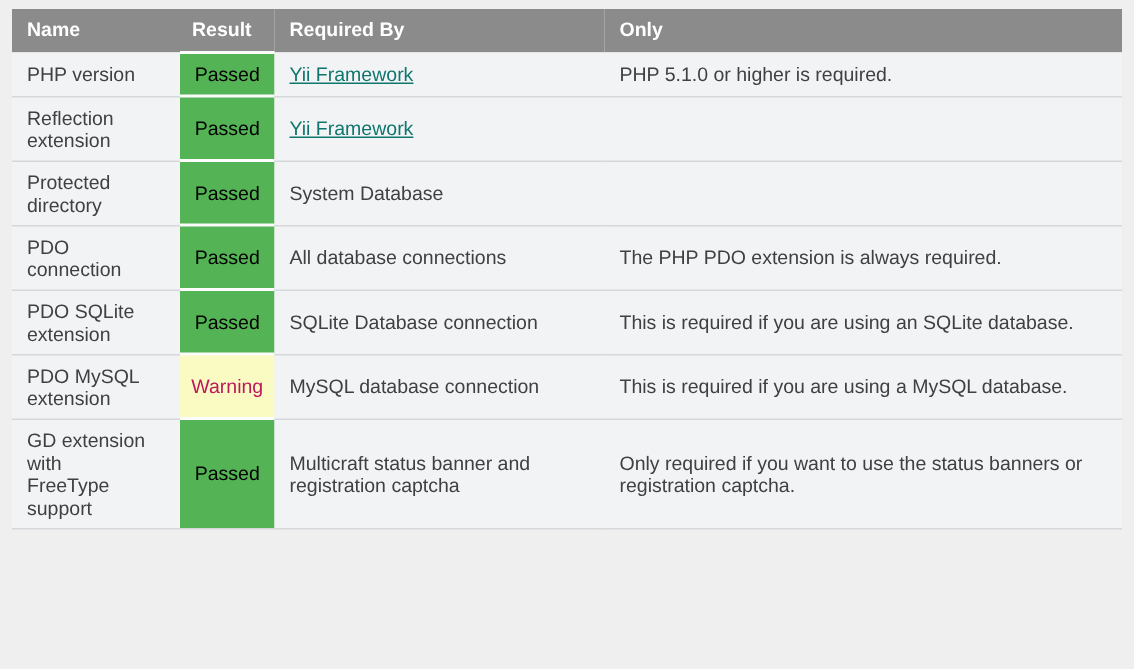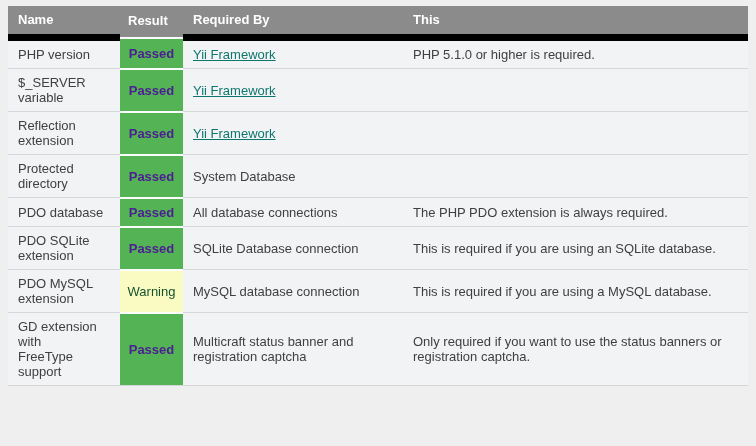--- a/index.html
+++ b/index.html
@@ -24,89 +24,82 @@
     padding:6px 4px 6px 10px;line-height:16px;
     border-bottom:1px solid #f2f2f2;
   }
   thead th.h-result{padding-left:8px}
   tbody td{
     background:#f2f3f5;
     padding:6px 10px;line-height:15px;
     vertical-align:middle;
     border-top:1px solid #d6d7da;
   }
-  tbody tr:first-child td{border-top:7px solid #000000}
+  tbody tr:first-child td{border-top:1px solid #000000}
   tbody tr:last-child td{border-bottom:1px solid #d6d7da}
   td.c-name,td.c-req,td.c-memo{white-space:pre-line}
   td.c-result{
-    background:#54b354;color:#4c1d95;font-weight:bold;
+    background:#54b354;color:#000000;font-weight:normal;
     text-align:center;padding:6px 2px;
     border-top:2px solid #fcfcfc;
   }
   tbody tr:first-child td.c-result{border-top:2px solid #fcfcfc}
   td.c-result.warning{
-    background:#fafac3;color:#14532d;font-weight:normal;margin-left:45px;
+    background:#fafac3;color:#be185d;font-weight:normal;margin-left:45px;
   }
   a.req-link{color:#0f766e;cursor:pointer}
 </style>
 </head>
 <body>
 
 <div class="page">
   <table class="req-table">
     <colgroup>
       <col class="w-name">
         <col class="w-result">
         <col class="w-req">
         <col class="w-memo">
     </colgroup>
     <thead>
       <tr>
         <th class="h-name">Name</th>
         <th class="h-result">Result</th>
         <th class="h-req">Required By</th>
-        <th class="h-memo">This</th>
+        <th class="h-memo">Only</th>
       </tr>
     </thead>
     <tbody id="tbody">
   <tr>
     <td class="c-name">PHP version</td>
     <td class="c-result">Passed</td>
     <td class="c-req"><a class="req-link" href="#">Yii Framework</a></td>
     <td class="c-memo">PHP 5.1.0 or higher is required.</td>
   </tr>
 
-  <tr>
-    <td class="c-name">$_SERVER
-variable</td>
-    <td class="c-result">Passed</td>
-    <td class="c-req"><a class="req-link" href="#">Yii Framework</a></td>
-    <td class="c-memo"></td>
-  </tr>
 
   <tr>
     <td class="c-name">Reflection
 extension</td>
     <td class="c-result">Passed</td>
     <td class="c-req"><a class="req-link" href="#">Yii Framework</a></td>
     <td class="c-memo"></td>
   </tr>
 
 
 
   <tr>
     <td class="c-name">Protected
 directory</td>
     <td class="c-result">Passed</td>
     <td class="c-req">System Database</td>
     <td class="c-memo"></td>
   </tr>
 
   <tr>
-    <td class="c-name">PDO database</td>
+    <td class="c-name">PDO connection</td>
     <td class="c-result">Passed</td>
     <td class="c-req">All database connections</td>
     <td class="c-memo">The PHP PDO extension is always required.</td>
   </tr>
 
   <tr>
     <td class="c-name">PDO SQLite
 extension</td>
     <td class="c-result">Passed</td>
     <td class="c-req">SQLite Database connection</td>

